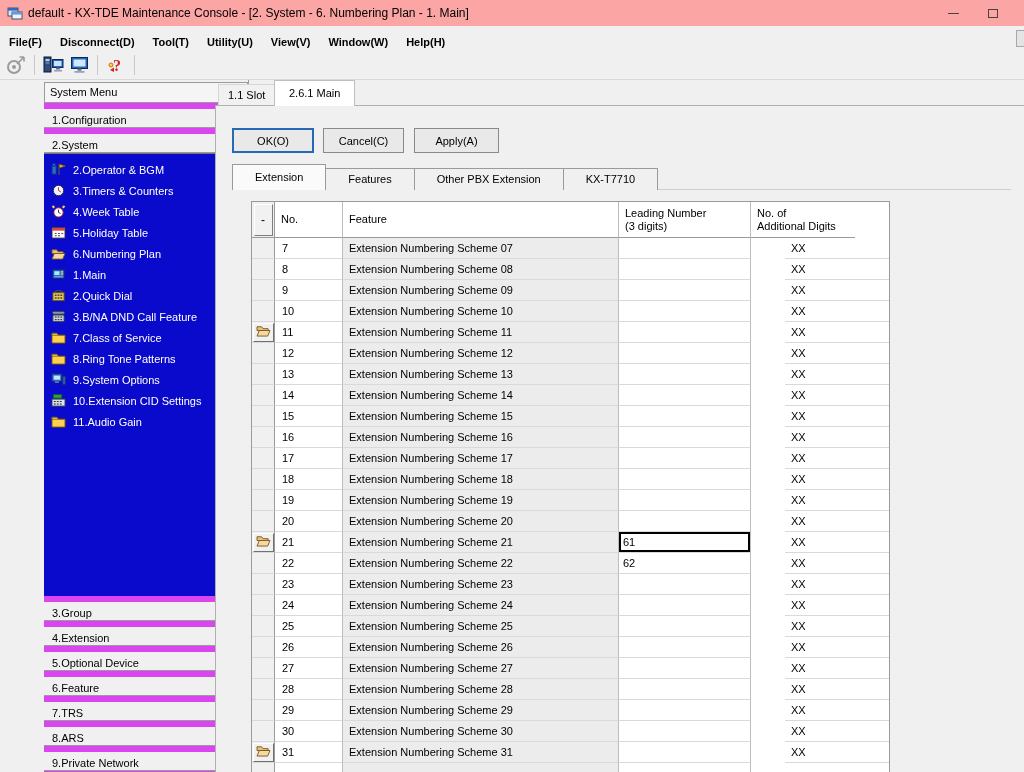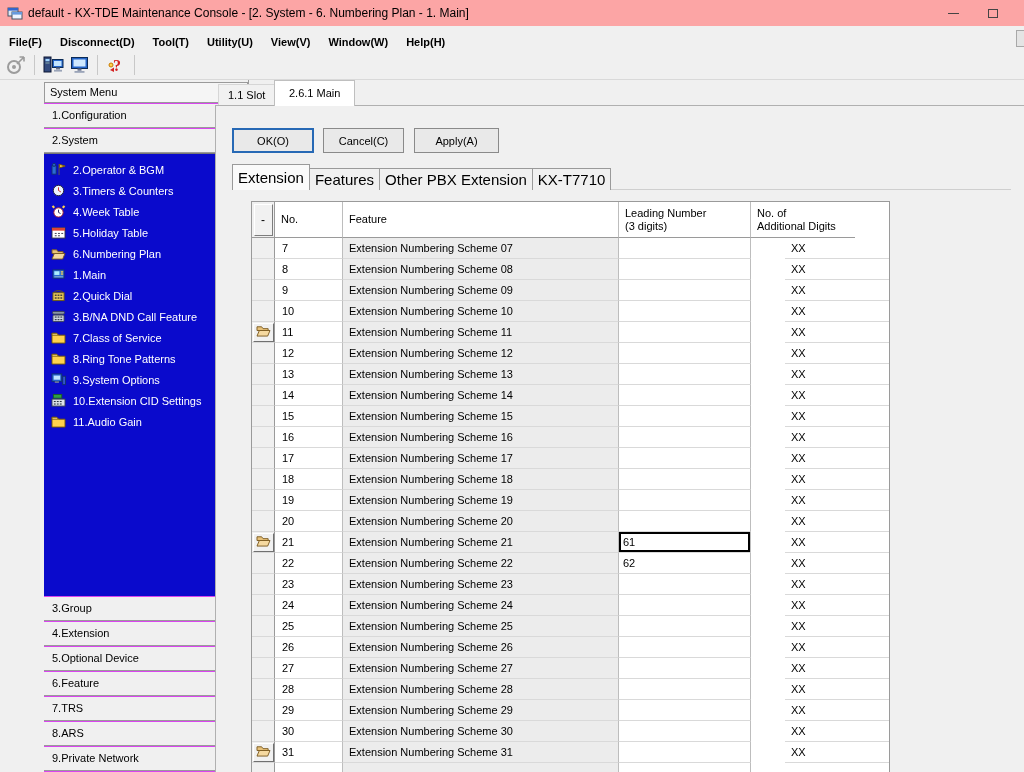--- a/index.html
+++ b/index.html
@@ -24,21 +24,21 @@
   
   .toolbar { position:absolute; left:0; top:50px; width:1024px; height:30px; background:#f0f0f0; border-bottom:1px solid #d9d9d9; display:flex; align-items:center; }
   .tbtn { border:none; background:transparent; width:26px; height:26px; display:flex; align-items:center; justify-content:center; padding:0; }
   .tbtn.first { margin-left:3px; }
   .tsep { width:1px; height:20px; background:#c8c8c8; margin:0 5px; }
 
   
   .sidebar { position:absolute; left:0; top:80px; width:205px; height:692px; background:#f0f0f0; border-right:1px solid #9a9a9a;margin-left:44px; }
   .sb-header { position:absolute; left:0; top:2px; width:204px; height:21px; background:#f5f5f5; border:1px solid #9a9a9a; font-size:11px; line-height:19px; padding-left:5px; }
   .sb-close { position:absolute; right:6px; top:0px; font-size:14px; line-height:19px; color:#111; cursor:pointer; font-weight:bold; }
-  .sb-sec { height:25px; line-height:23px; padding-left:8px; font-size:11px; color:#000; background:#f0f0f0; border-bottom:1px solid #9a9a9a; border-top:1px solid #d946ef; cursor:pointer; }
+  .sb-sec { height:25px; line-height:23px; padding-left:8px; font-size:11px; color:#000; background:#f0f0f0; border-bottom:1px solid #9a9a9a; border-top:6px solid #d946ef; cursor:pointer; }
   .top-secs { position:absolute; left:0; top:23px; width:204px; }
   .tree { position:absolute; left:0; top:73px; width:204px; height:443px; background:#0a0acc; border-top:1px solid #777; padding-top:5px; overflow:hidden; }
   .tree-item { display:flex; align-items:center; height:21px; color:#fff; font-size:11px; padding-left:7px; cursor:pointer; white-space:nowrap; }
   .tree-item.indent { }
   .ticon { width:17px; height:14px; margin-right:5px; flex:0 0 17px; display:flex; align-items:center; }
   .bottom-secs { position:absolute; left:0; top:516px; width:204px; }
   .sb-sec.partial { height:8px; border-bottom:none; }
 
   
   .main { position:absolute; left:215px; top:80px; width:809px; height:692px; }
@@ -47,21 +47,21 @@
   .doctab.inactive { left:3px; top:4px; height:21px; line-height:20px; padding:0 9px; background:#f1f1f1; border:1px solid #d6d6d6; border-bottom:none; }
   .doctab.active { left:59px; top:0; height:26px; line-height:24px; padding:0 14px; background:#fff; border:1px solid #bfbfbf; border-bottom:none; z-index:3; }
   .panel { position:absolute; left:0; top:25px; right:0; bottom:0; background:#f0f0f0; border-top:1px solid #b0b0b0; border-left:1px solid #b0b0b0; }
 
   .btn { position:absolute; top:22px; height:25px; font-family:"Liberation Sans",sans-serif; font-size:11px; color:#000; background:#e9e9e9; border:1px solid #8a8a8a; cursor:pointer; }
   .btn.ok { left:16px; width:82px; border:2px solid #2769b5; }
   .btn.cancel { left:107px; width:81px; }
   .btn.apply { left:198px; width:85px; }
 
   .subtabs { position:absolute; left:16px; top:58px; height:26px; display:flex; align-items:flex-end; z-index:2; }
-  .subtab { font-size:15px; padding:0 5px; height:22px; line-height:21px; background:#f0f0f0; border:1px solid #9a9a9a; border-bottom:none; margin-right:-1px; cursor:pointer; }
+  .subtab { font-size:11px; padding:0 22px; height:22px; line-height:21px; background:#f0f0f0; border:1px solid #9a9a9a; border-bottom:none; margin-right:-1px; cursor:pointer; }
   .subtab.active { height:26px; line-height:25px; background:#fafafa; z-index:3; position:relative; }
   .pane-line { position:absolute; left:16px; top:83px; width:779px; height:1px; background:#cfcfcf; z-index:1; }
 
   
   .grid { position:absolute; left:35px; top:95px; border:1px solid #9a9a9a; background:#fff; z-index:2; }
   .ghead { display:flex; height:36px; }
   .gc { border-right:1px solid #bdbdbd; font-size:11px; color:#000; overflow:hidden; white-space:nowrap; }
   .ghead .gc { background:#fff; border-bottom:1px solid #9a9a9a; display:flex; flex-direction:column; justify-content:center; padding-left:6px; line-height:13px; }
   .ghead .corner { background:#f0f0f0; border-right:1px solid #9a9a9a; padding:0; align-items:center; }
   .w0 { width:23px; } .w1 { width:68px; } .w2 { width:276px; } .w3 { width:132px; } .w4 { width:104px; border-right:none; }

